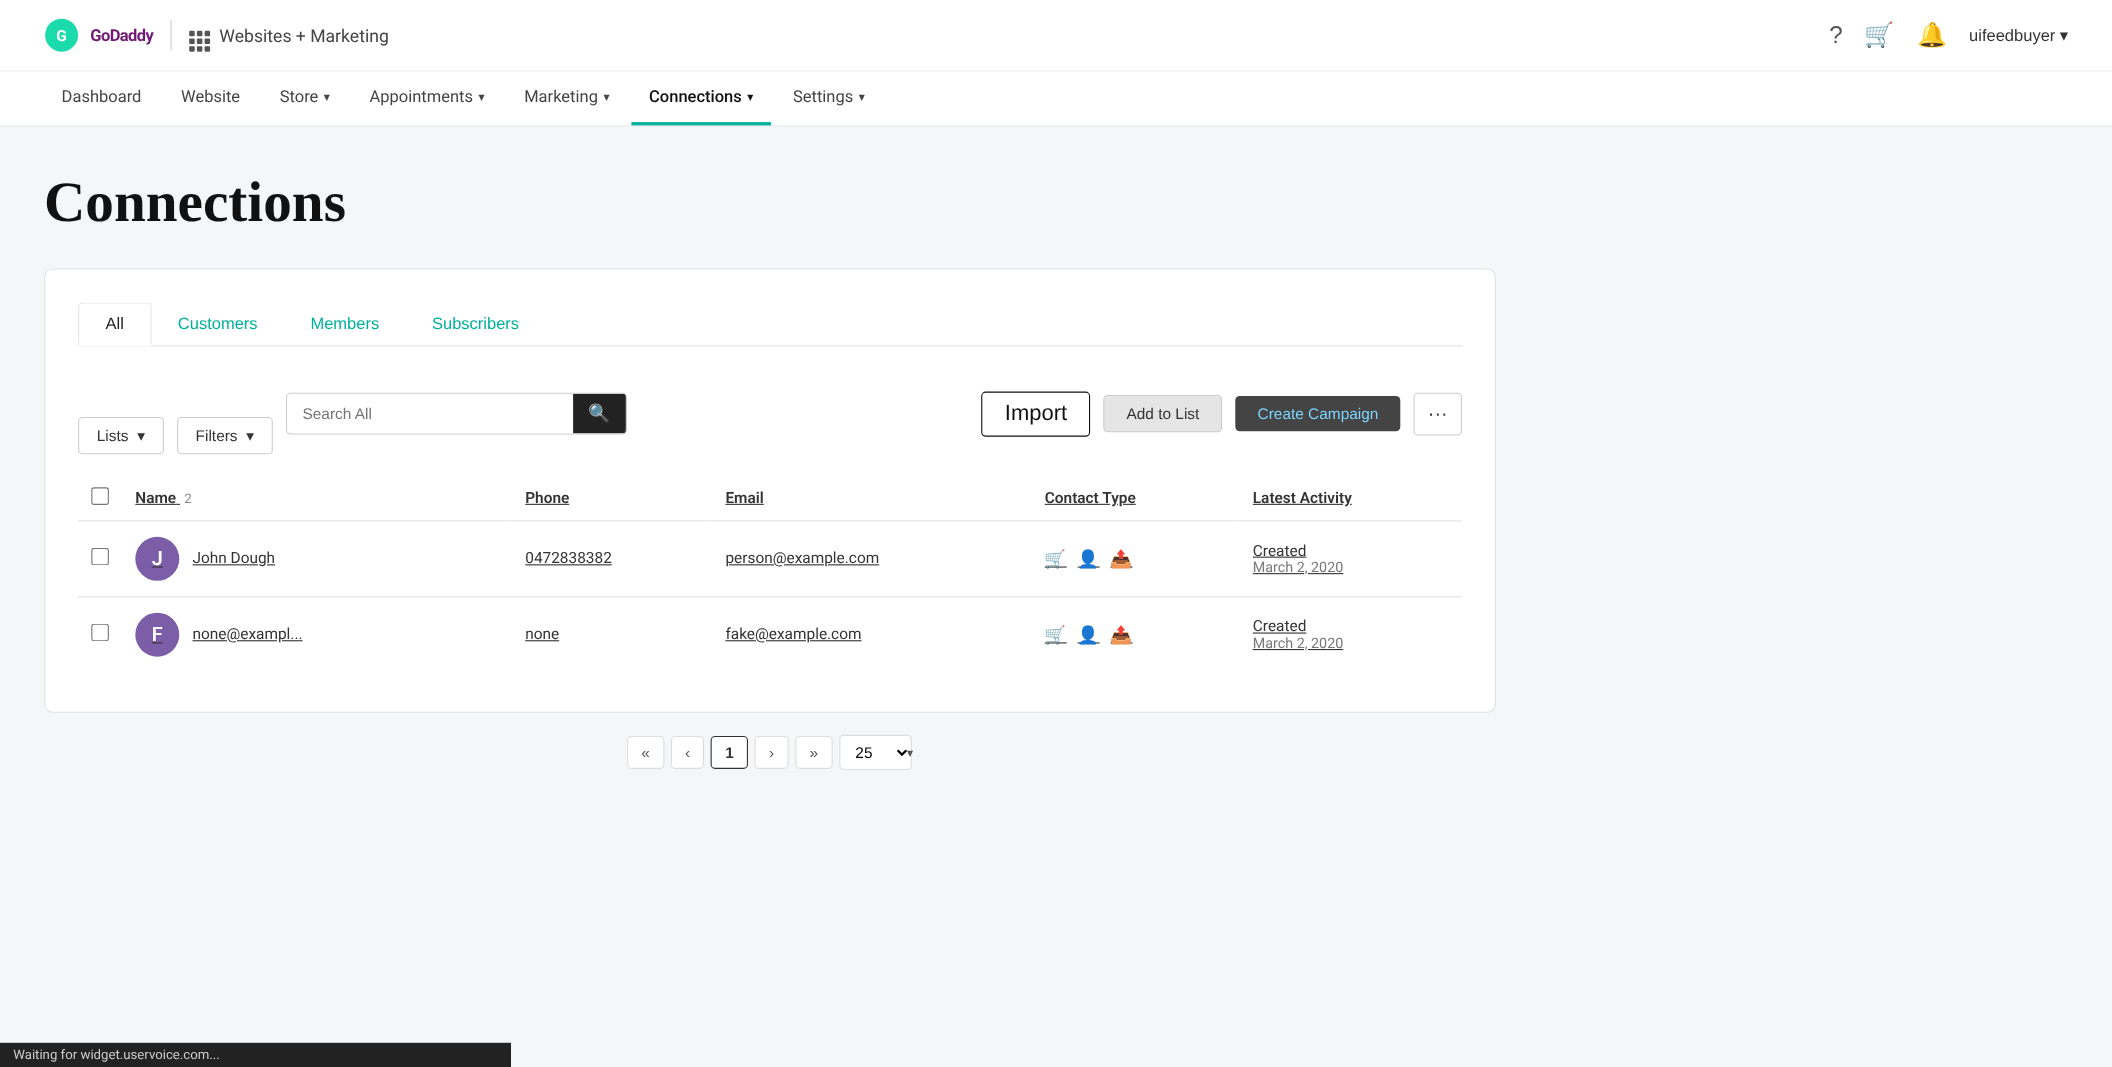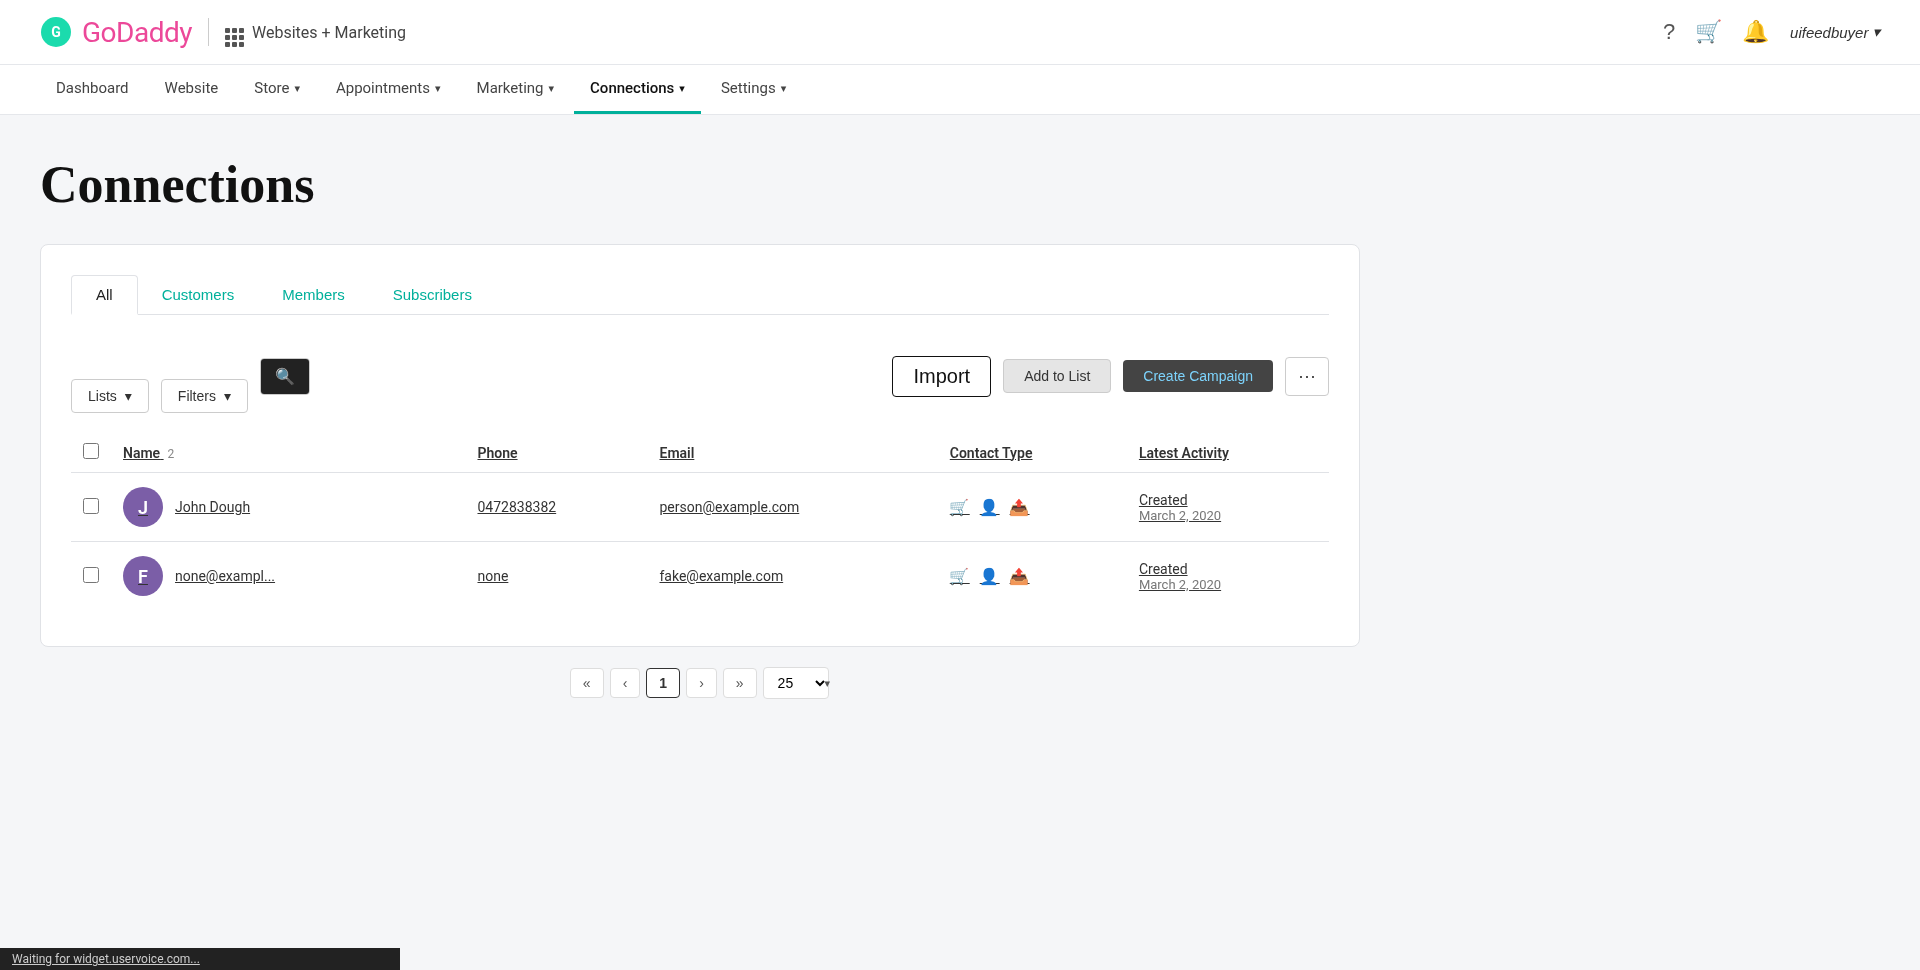--- a/index.html
+++ b/index.html
@@ -19,23 +19,23 @@
       display: flex;
       align-items: center;
       gap: 16px;
     }
     .logo-area {
       display: flex;
       align-items: center;
       gap: 10px;
     }
     .logo-text {
-      font-size: 28px;
-      font-weight: 400;
-      color: #ec4899;
+      font-size: 15px;
+      font-weight: 700;
+      color: #701a75;
       letter-spacing: -0.5px;
     }
     .logo-icon {
       width: 32px;
       height: 32px;
     }
     .divider-v {
       width: 1px;
       height: 28px;
       background: #ccc;
@@ -74,21 +74,20 @@
     }
     .user-btn {
       background: none;
       border: none;
       cursor: pointer;
       font-size: 15px;
       color: #333;
       display: flex;
       align-items: center;
       gap: 4px;
-      font-style: italic;
     }
 
     
     .main-nav {
       background: #fff;
       padding: 0 40px;
       display: flex;
       align-items: center;
       gap: 4px;
       border-bottom: 1px solid #e5e7eb;
@@ -345,26 +344,25 @@
       border-radius: 4px;
       font-size: 14px;
       background: #fff;
       cursor: pointer;
     }
 
     .status-bar {
       position: fixed;
       bottom: 0;
       left: 0;
-      width: 400px;
+      width: 464px;
       background: #222;
       color: #ccc;
       font-size: 12px;
       padding: 4px 12px;
-      text-decoration: underline;
     }
 
     input[type="checkbox"] {
       width: 16px;
       height: 16px;
       cursor: pointer;
     }
   </style>
 </head>
 <body>
@@ -447,20 +445,21 @@
     <div class="toolbar">
       <button class="dropdown-btn">
         <span>Lists</span>
         <span>▾</span>
       </button>
       <button class="dropdown-btn">
         <span>Filters</span>
         <span>▾</span>
       </button>
       <div class="search-wrap">
+        <input class="search-input" type="text" placeholder="Search All" style="">
         <button class="search-btn">
           <span>🔍</span>
         </button>
       </div>
       <div class="spacer"></div>
       <button class="import-btn">Import</button>
       <button class="add-list-btn">Add to List</button>
       <button class="create-campaign-btn">Create Campaign</button>
       <button class="more-btn">
         <span>···</span>

